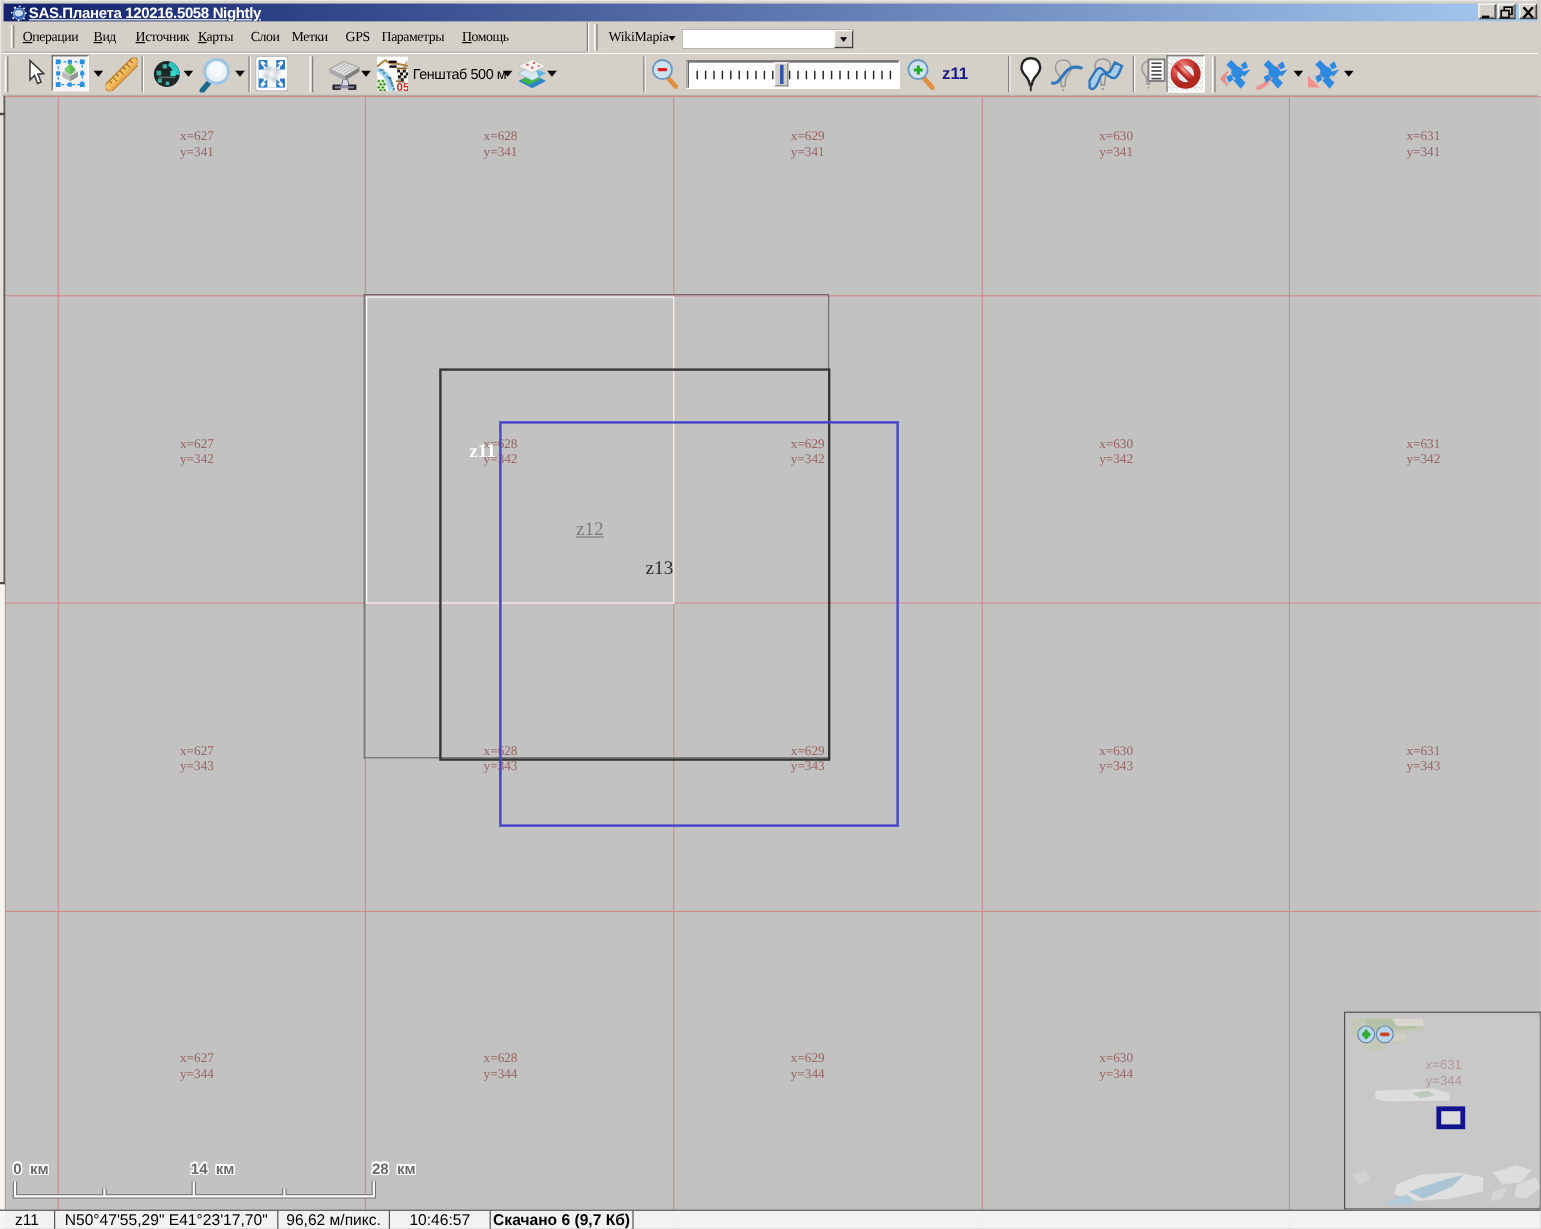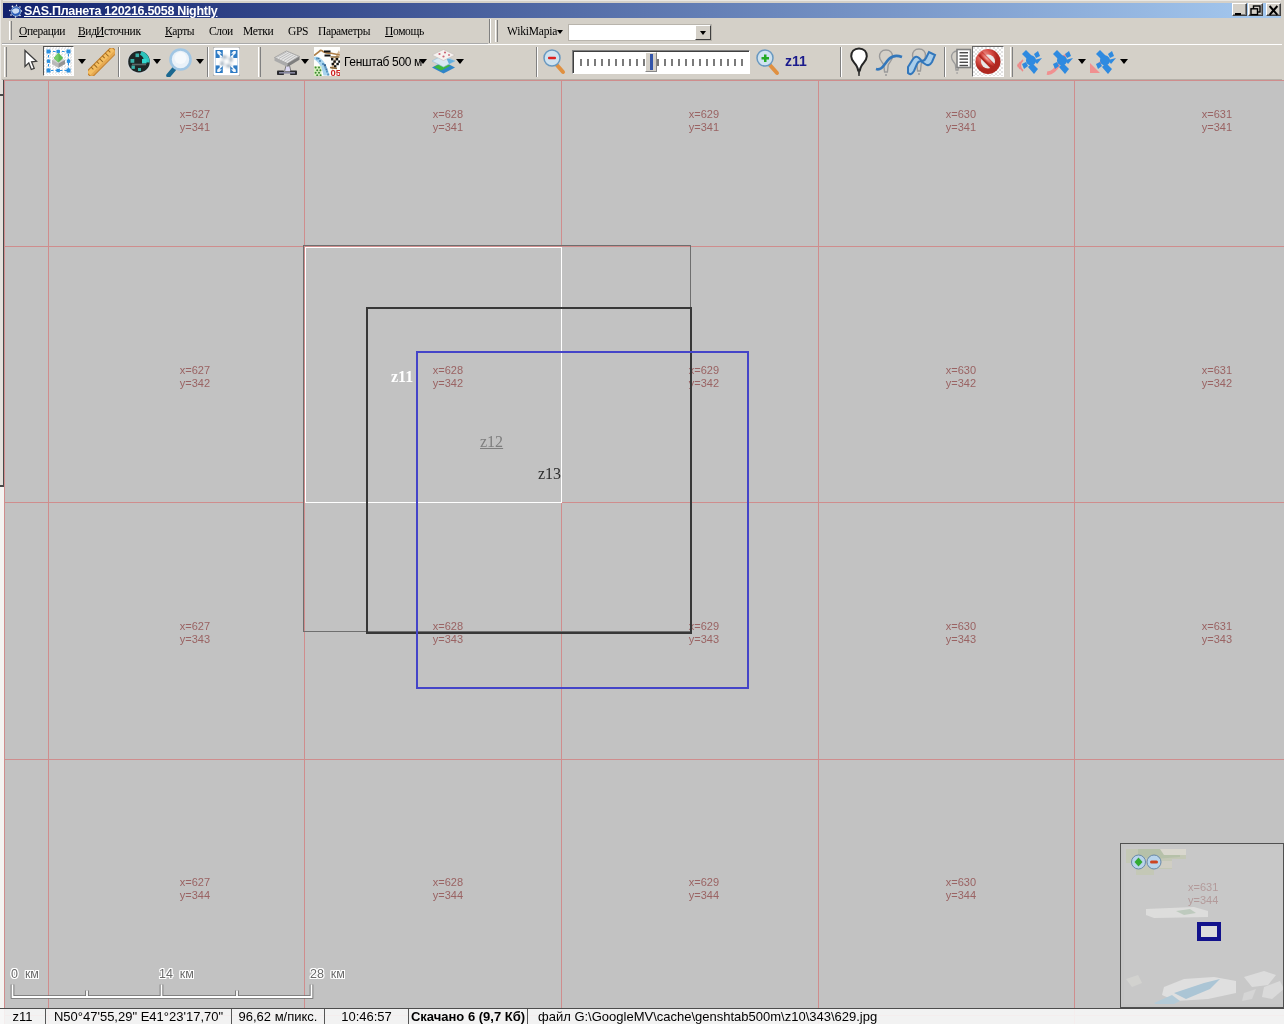--- a/index.html
+++ b/index.html
@@ -41,30 +41,30 @@
 .dd { position:absolute; width:0; height:0; border-left:4px solid transparent; border-right:4px solid transparent; border-top:5px solid #000; }
 .ticon { position:absolute; }
 
 
 #map {
   position:absolute; left:0px; top:80px; width:1284px; height:944px;
   background:#c2c2c2; overflow:hidden;
 }
 .gridv { position:absolute; top:0; width:1px; height:100%; background:#cf8d8d; }
 .gridh { position:absolute; left:0; height:1px; width:100%; background:#cf8d8d; }
-.tlabel { position:absolute; width:60px; text-align:right; font-size:11px; line-height:13px; color:#9a6363; }
+.tlabel { position:absolute; width:60px; text-align:left; font-size:11px; line-height:13px; color:#9a6363;font-family:Liberation Serif, serif; }
 #rect-gray  { position:absolute; left:303px; top:165px; width:388px; height:387px; border:1px solid #6e6e6e; }
 #rect-white { position:absolute; left:305px; top:167px; width:257px; height:256px; border:1px solid #ffffff; }
 #rect-black { position:absolute; left:366px; top:227px; width:326px; height:327px; border:2px solid #373737; }
 #rect-blue  { position:absolute; left:416px; top:271px; width:333px; height:338px; border:2px solid #4444c8; }
 .zlabel { position:absolute; font-family:"Liberation Serif", serif; font-size:16px; }
 #leftstrip { position:absolute; left:0; top:0; width:3px; height:407px; background:#e4e1dc; }
 
 
-#scalebar { position:absolute; left:0px; top:880px; width:360px; height:60px; }
+#scalebar { position:absolute; left:0px; top:880px; width:360px; height:60px;font-weight:bold; }
 .sktext { position:absolute; font-size:12.5px; color:#6a6a6a;
   text-shadow:-1px -1px 0 #fff, 1px -1px 0 #fff, -1px 1px 0 #fff, 1px 1px 0 #fff, 0 1px 0 #fff, 0 -1px 0 #fff, 1px 0 0 #fff, -1px 0 0 #fff; }
 
 
 #minimap { position:absolute; left:1120px; top:763px; width:164px; height:165px;
   border:1px solid #505050; background:#c6c6c6; }
 #minimap-inner { position:absolute; left:3px; top:3px; right:0px; bottom:3px; background:#c8c8c8; overflow:hidden; }
 
 
 #statusbar {
@@ -108,21 +108,21 @@
   <div class="winbtn" style="left:1263px"><svg width="13" height="11" viewBox="0 0 13 11">
         <path d="M2.6 1 L10.4 9.8 M10.4 1 L2.6 9.8" stroke="#000" stroke-width="2"></path>
       </svg></div>
 </div>
 
 <div id="menubar">
   <div style="position:absolute;left:0;top:0;width:486px;height:26px;border-bottom:1px solid #aaa;"></div>
   <div style="position:absolute;left:7px;top:3px;height:19px;width:3px;border-left:1px solid #fff;border-right:1px solid #808080;"></div>
   <span class="menuitem" style="left:17px"><span class="u">О</span>перации</span>
   <span class="menuitem" style="left:76px"><span class="u">В</span>ид</span>
-  <span class="menuitem" style="left:94px"><span class="u">И</span>сточник</span>
+  <span class="menuitem" style="left:111px"><span class="u">И</span>сточник</span>
   <span class="menuitem" style="left:163px"><span class="u">К</span>арты</span>
   <span class="menuitem" style="left:207px">Слои</span>
   <span class="menuitem" style="left:241px">Метки</span>
   <span class="menuitem" style="left:286px">GPS</span>
   <span class="menuitem" style="left:316px">Параметры</span>
   <span class="menuitem" style="left:383px"><span class="u">П</span>омощь</span>
   <div style="position:absolute;left:487px;top:1px;height:24px;width:2px;border-left:1px solid #808080;border-right:1px solid #fff;"></div>
   <div style="position:absolute;left:493px;top:2px;height:22px;width:3px;border-left:1px solid #fff;border-right:1px solid #808080;"></div>
   <span class="menuitem" style="left:505px;font-size:11.5px;letter-spacing:-0.2px;">WikiMapia</span>
   <div class="dd" style="left:555px;top:12px;border-top-width:4px;border-left-width:3.5px;border-right-width:3.5px;"></div>
@@ -557,14 +557,13 @@
     </div>
   </div>
 </div>
 
 <div id="statusbar">
   <div class="scell" style="left:0;width:46px;">z11</div>
   <div class="scell" style="left:46px;width:186px;">N50°47'55,29" E41°23'17,70"</div>
   <div class="scell" style="left:232px;width:93px;">96,62 м/пикс.</div>
   <div class="scell" style="left:325px;width:84px;">10:46:57</div>
   <div class="scell" style="left:409px;width:119px;font-weight:bold;">Скачано 6 (9,7 Кб)</div>
-  <div class="scell" style="left:528px;width:756px;border-right:none;text-align:left;padding-left:10px;">файл G:\GoogleMV\cache\genshtab500m\z10\343\629.jpg</div>
 </div>
 
 </body></html>

